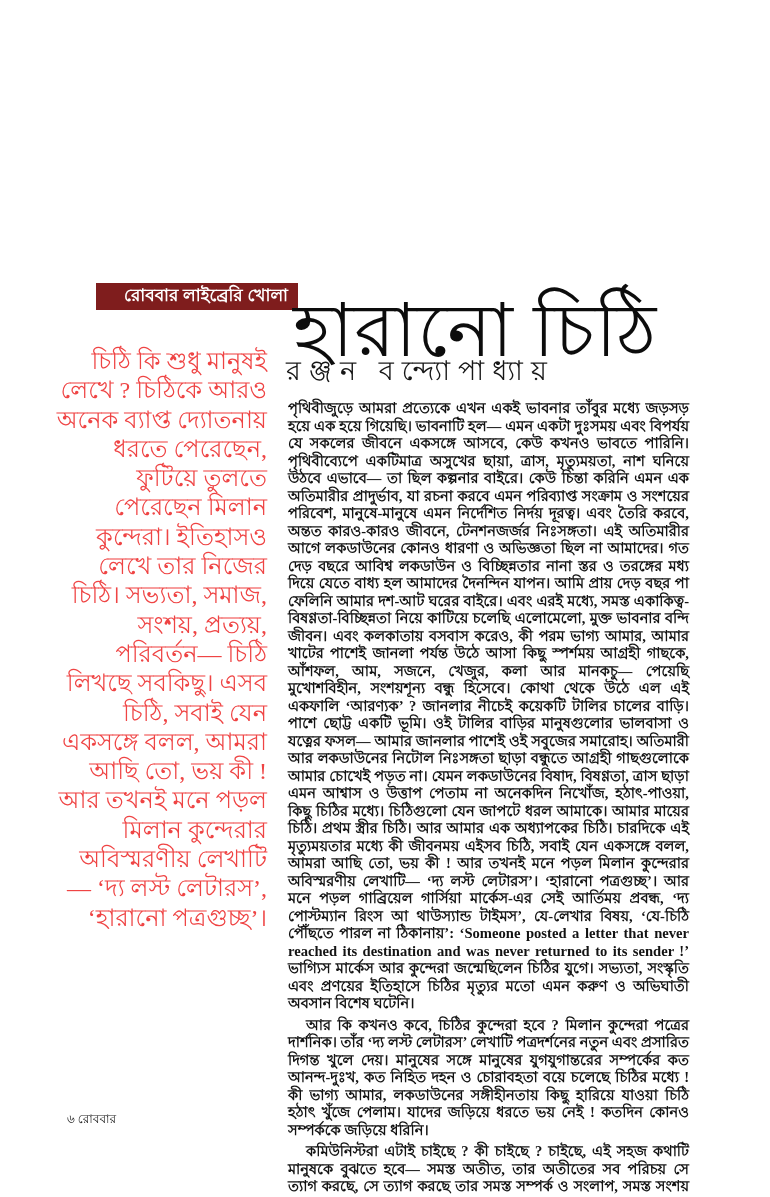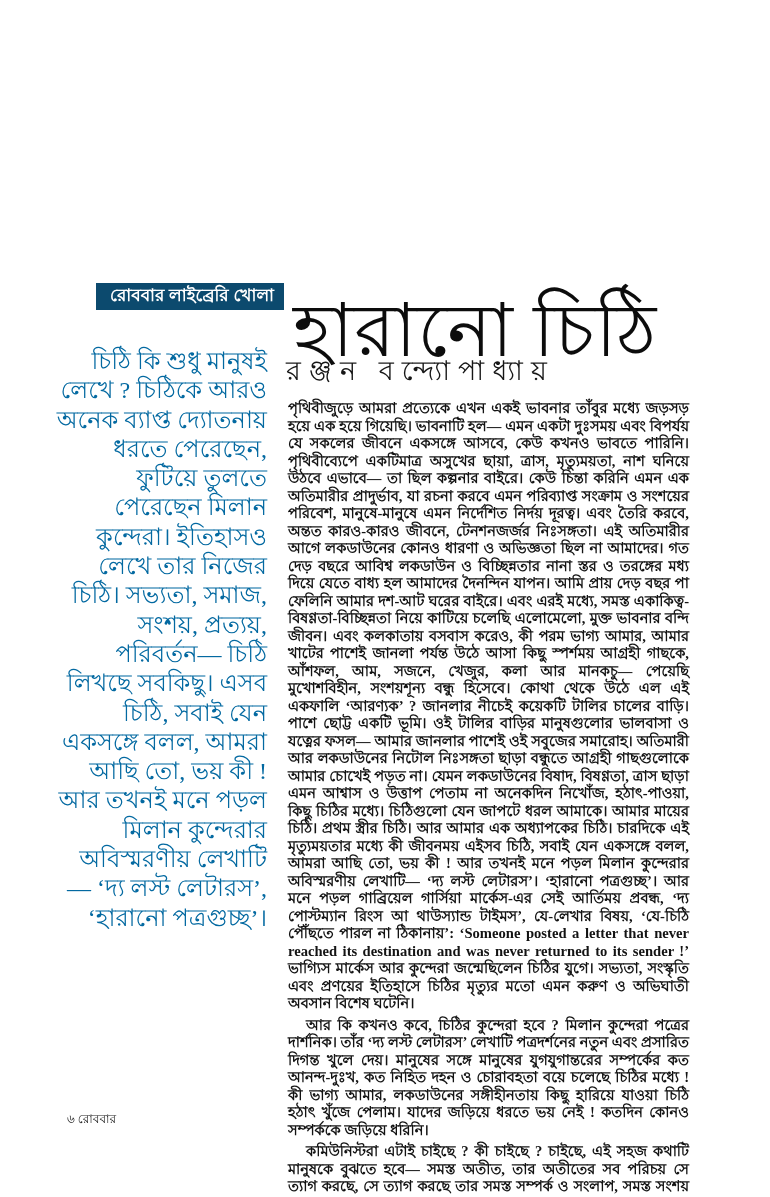--- a/index.html
+++ b/index.html
@@ -13,27 +13,27 @@
     height: 1197px;
     background: #ffffff;
     overflow: hidden;
     font-family: "Liberation Serif", serif;
     color: #111111;
   }
   .kicker {
     position: absolute;
     left: 96px;
     top: 283px;
-    background: #0c4a6e;
+    background: #7f1d1d;
     color: #ffffff;
     font-family: "Liberation Sans", sans-serif;
     font-weight: 700;
     font-size: 17px;
     line-height: 1;
-    padding: 4px 10px 6px 14px;
+    padding: 4px 10px 6px 28px;
     white-space: nowrap;
   }
   .headline {
     position: absolute;
     left: 293px;
     top: 243px;
     width: 430px;
     font-weight: 400;
     font-size: 74px;
     line-height: 1.05;
@@ -52,21 +52,21 @@
     white-space: nowrap;
   }
   .standfirst {
     position: absolute;
     left: 56px;
     top: 347px;
     width: 211px;
     text-align: right;
     font-size: 24px;
     line-height: 29.3px;
-    color: #0369a1;
+    color: #ef4444;
   }
   .body-col {
     position: absolute;
     left: 284px;
     top: 396px;
     width: 409px;
     font-size: 14.6px;
     line-height: 17.5px;
     text-align: justify;
     color: #131313;

